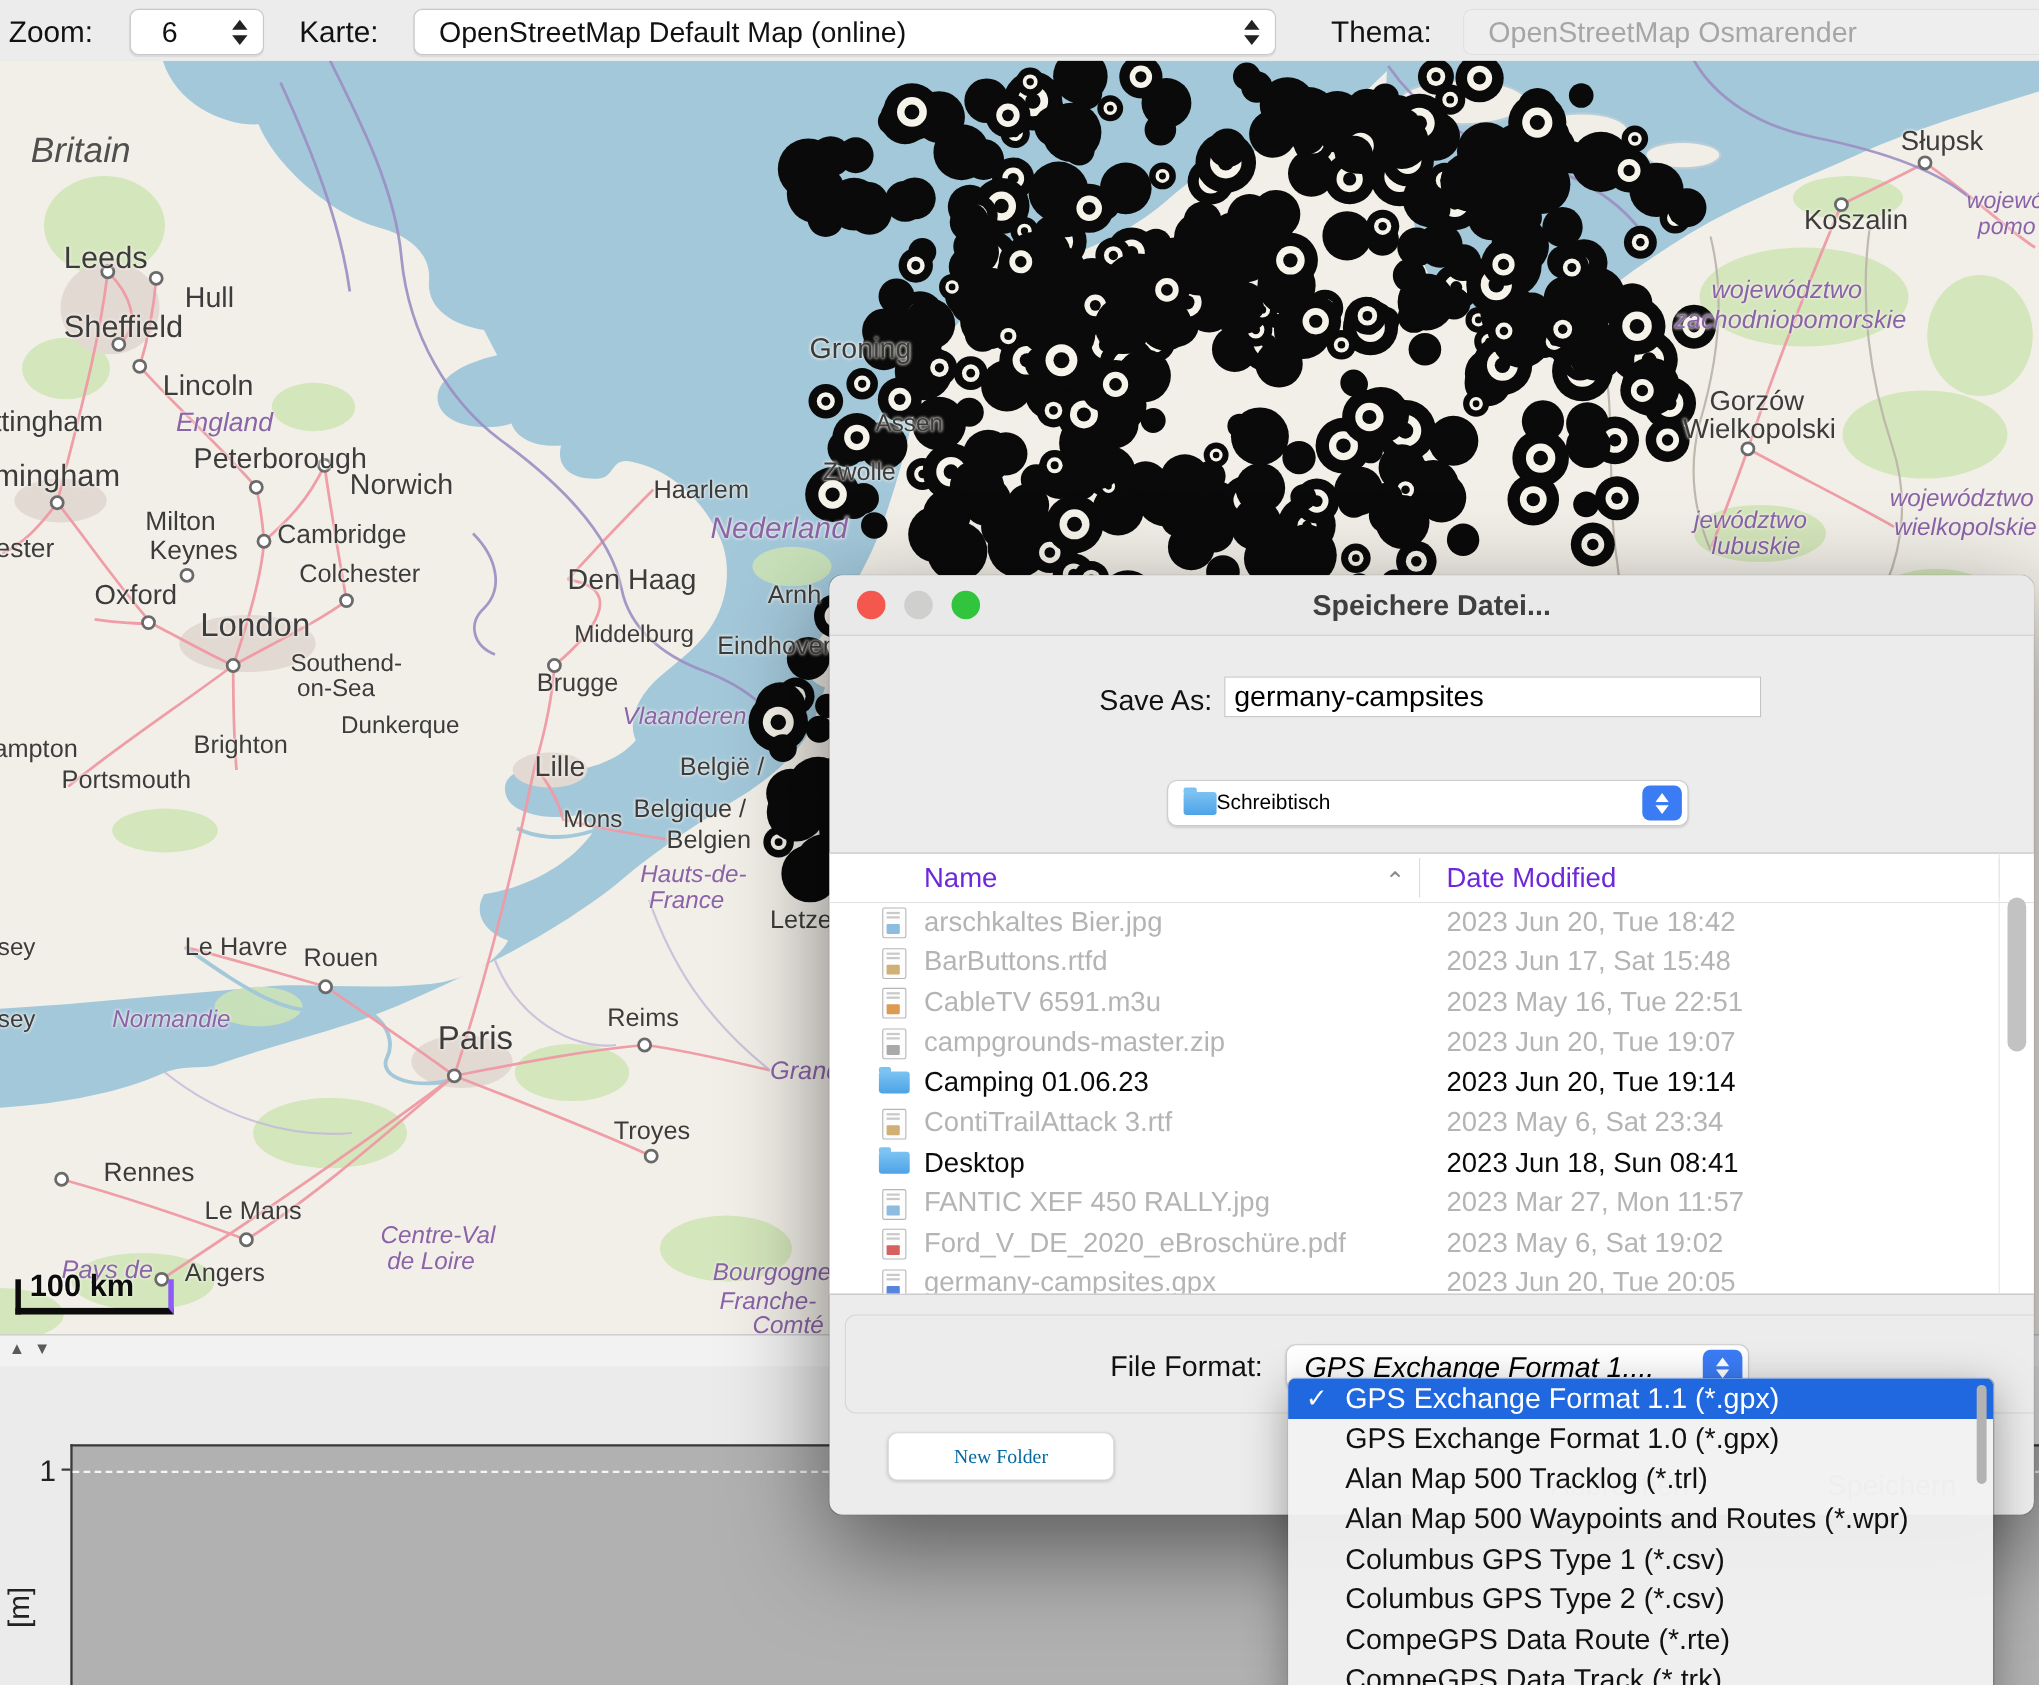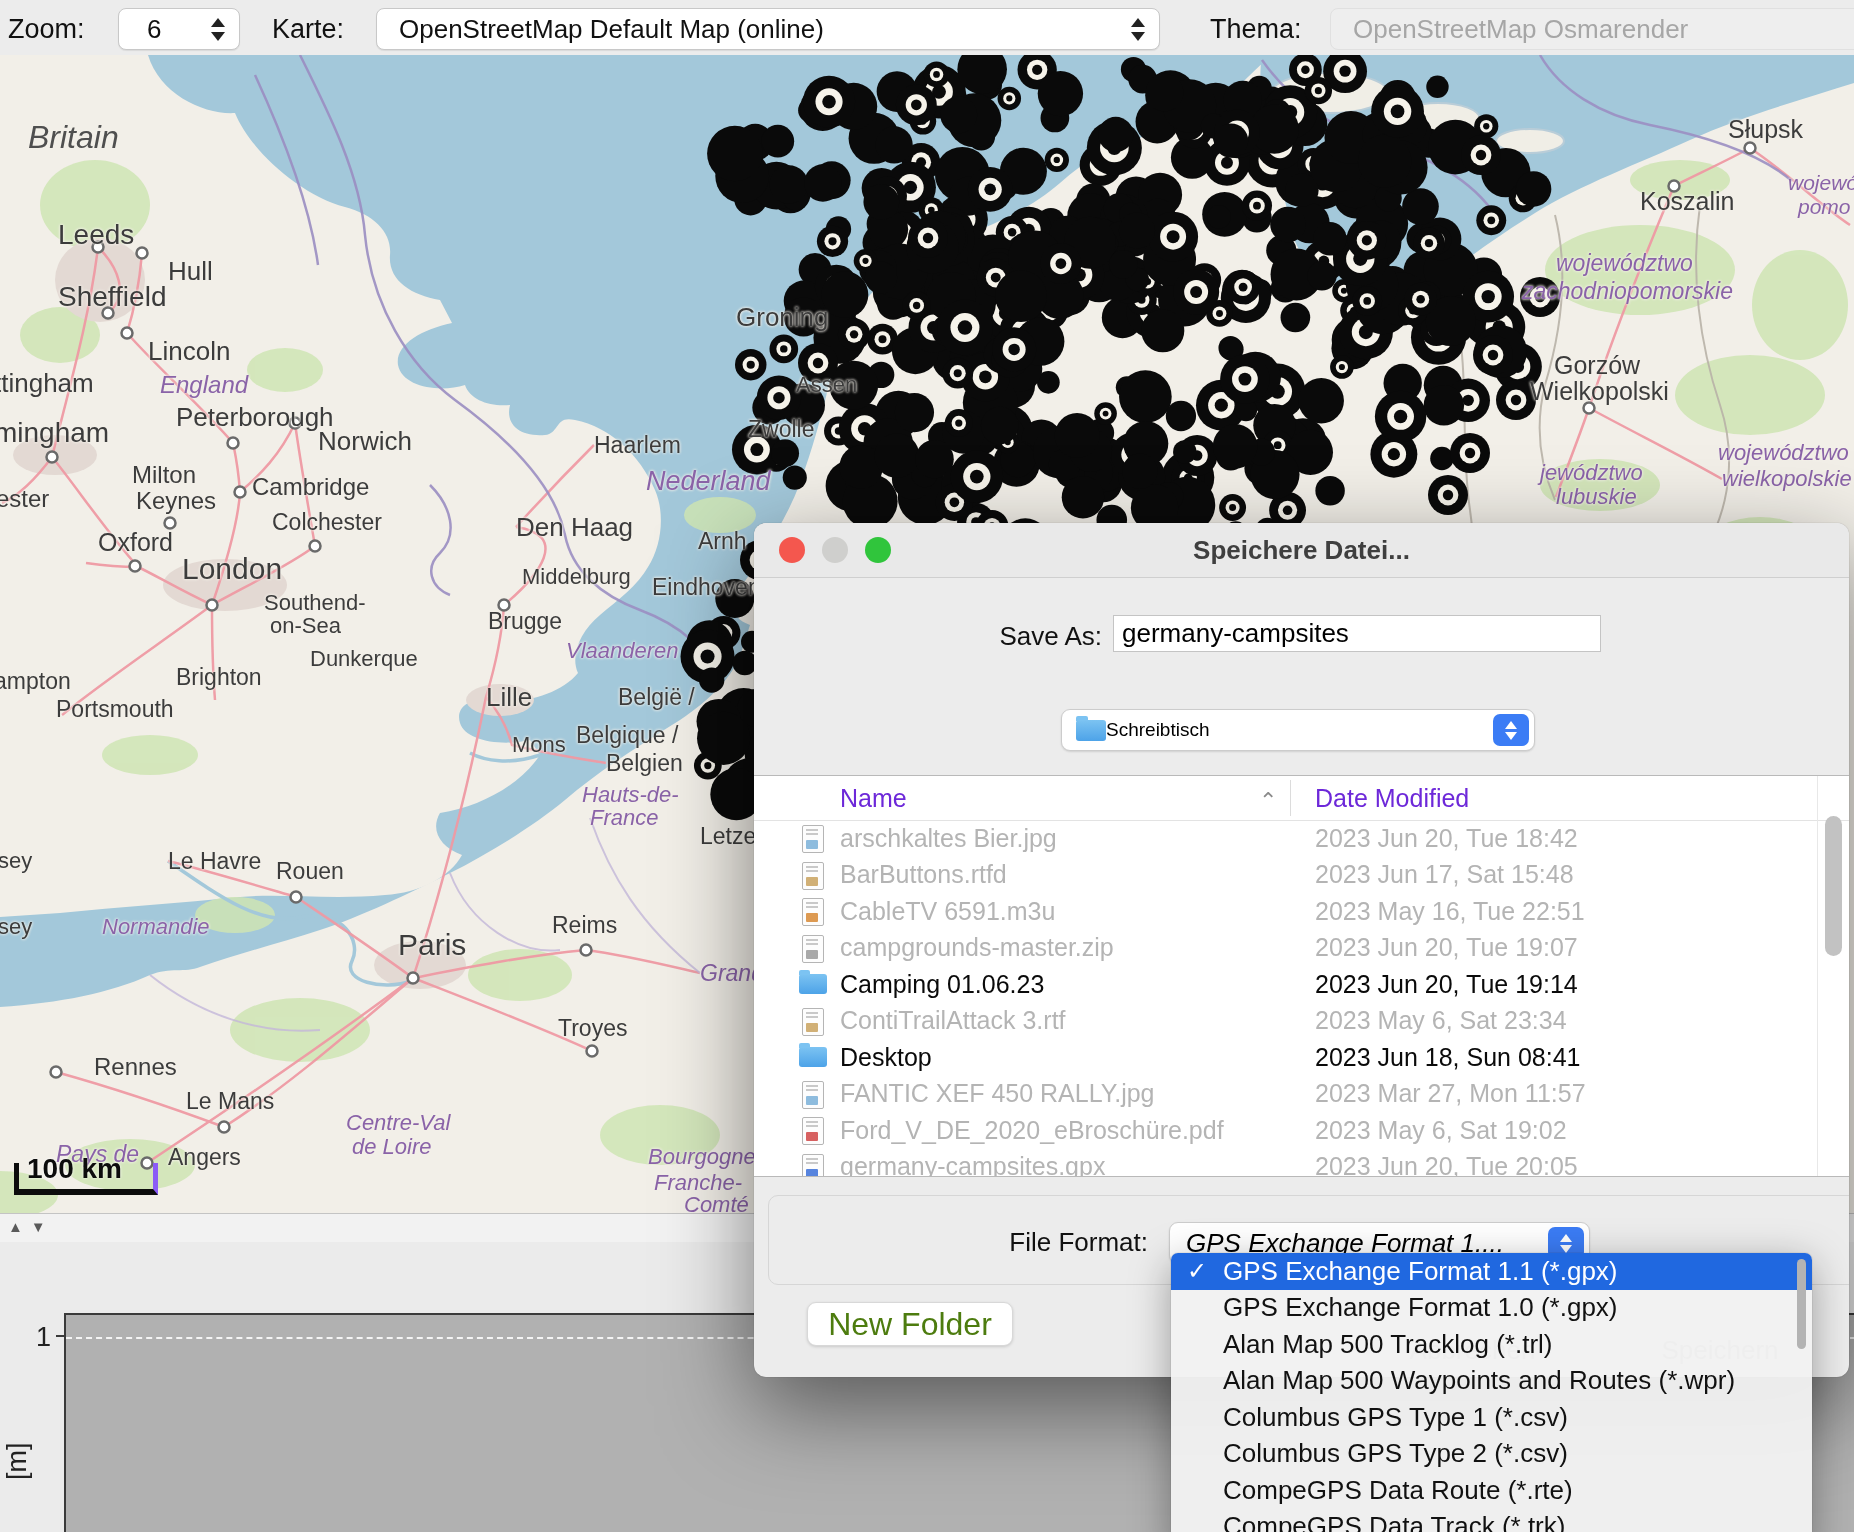--- a/index.html
+++ b/index.html
@@ -106,21 +106,21 @@
   #fmt-btn{position:absolute;left:415px;top:699px;width:419px;height:40px;background:#fff;
            border:1px solid #cccccc;border-radius:9px;box-shadow:0 1px 2px rgba(0,0,0,.12);
            display:flex;align-items:center;font-style:italic;}
   #fmt-btn .txt{font-size:26px;color:#000;margin-left:16px;}
   .ghostbtn{position:absolute;top:805px;height:45px;background:#e2e2e2;border-radius:9px;
             color:#9f9f9f;font-size:26px;display:flex;align-items:center;justify-content:center;}
   #ghost-cancel{left:651px;width:135px;}
   #ghost-save{left:886px;width:160px;}
   #newfolder-btn{position:absolute;left:53px;top:779px;width:204px;height:42px;background:#fff;
                  border:1px solid #d8d8d8;border-radius:9px;box-shadow:0 1px 3px rgba(0,0,0,.15);
-                 font-size:32px;color:#4d7c0f;display:flex;align-items:center;justify-content:center;}
+                 font-size:18px;color:#0369a1;display:flex;align-items:center;justify-content:center;font-family:Liberation Serif, serif;}
 
   
   #fmt-menu{position:absolute;left:1171px;top:1253px;width:641px;height:300px;
             background:rgba(242,242,242,.95);border-radius:7px;z-index:30;
             box-shadow:0 10px 40px rgba(0,0,0,.35),0 0 1px rgba(0,0,0,.5);overflow:hidden;}
   .mitem{position:relative;height:36.5px;display:flex;align-items:center;font-size:26px;color:#111;}
   .mitem .check{position:absolute;left:16px;width:30px;font-size:24px;}
   .mitem .lbl{margin-left:52px;white-space:nowrap;}
   .mitem.sel{background:#2068e0;color:#fff;}
   #menu-scroll{position:absolute;right:6px;top:6px;width:9px;height:90px;background:#b3b3b3;border-radius:5px;}
@@ -1892,21 +1892,21 @@
       <div class="mlab city" style="left: -6px; top: 328px; font-size: 26px;">ttingham</div>
       <div class="mlab region" style="left: 160px; top: 330px; font-size: 24px;">England</div>
       <div class="mlab city" style="left: 176px; top: 362px; font-size: 26px;">Peterborough</div>
       <div class="mlab city" style="left: 318px; top: 386px; font-size: 26px;">Norwich</div>
       <div class="mlab city" style="left: -6px; top: 378px; font-size: 28px;">mingham</div>
       <div class="mlab city" style="left: 132px; top: 420px; font-size: 24px;">Milton</div>
       <div class="mlab city" style="left: 136px; top: 446px; font-size: 24px;">Keynes</div>
       <div class="mlab city" style="left: 252px; top: 432px; font-size: 24px;">Cambridge</div>
       <div class="mlab city" style="left: -4px; top: 444px; font-size: 24px;">ester</div>
       <div class="mlab city" style="left: 272px; top: 467px; font-size: 23px;">Colchester</div>
-      <div class="mlab city" style="left: 86px; top: 487px; font-size: 25px; margin-left: 12px;">Oxford</div>
+      <div class="mlab city" style="left: 86px; top: 487px; font-size: 25px;">Oxford</div>
       <div class="mlab city" style="left: 182px; top: 514px; font-size: 30px;">London</div>
       <div class="mlab city" style="left: 264px; top: 548px; font-size: 22px;">Southend-</div>
       <div class="mlab city" style="left: 270px; top: 571px; font-size: 22px;">on-Sea</div>
       <div class="mlab city" style="left: 176px; top: 622px; font-size: 23px;">Brighton</div>
       <div class="mlab city" style="left: 56px; top: 654px; font-size: 23px;">Portsmouth</div>
       <div class="mlab city" style="left: -6px; top: 626px; font-size: 23px;">ampton</div>
       <div class="mlab city" style="left: 310px; top: 604px; font-size: 22px;">Dunkerque</div>
       <div class="mlab city" style="left: 488px; top: 566px; font-size: 23px;">Brugge</div>
       <div class="mlab region" style="left: 566px; top: 596px; font-size: 22px;">Vlaanderen</div>
       <div class="mlab city" style="left: 486px; top: 642px; font-size: 26px;">Lille</div>

